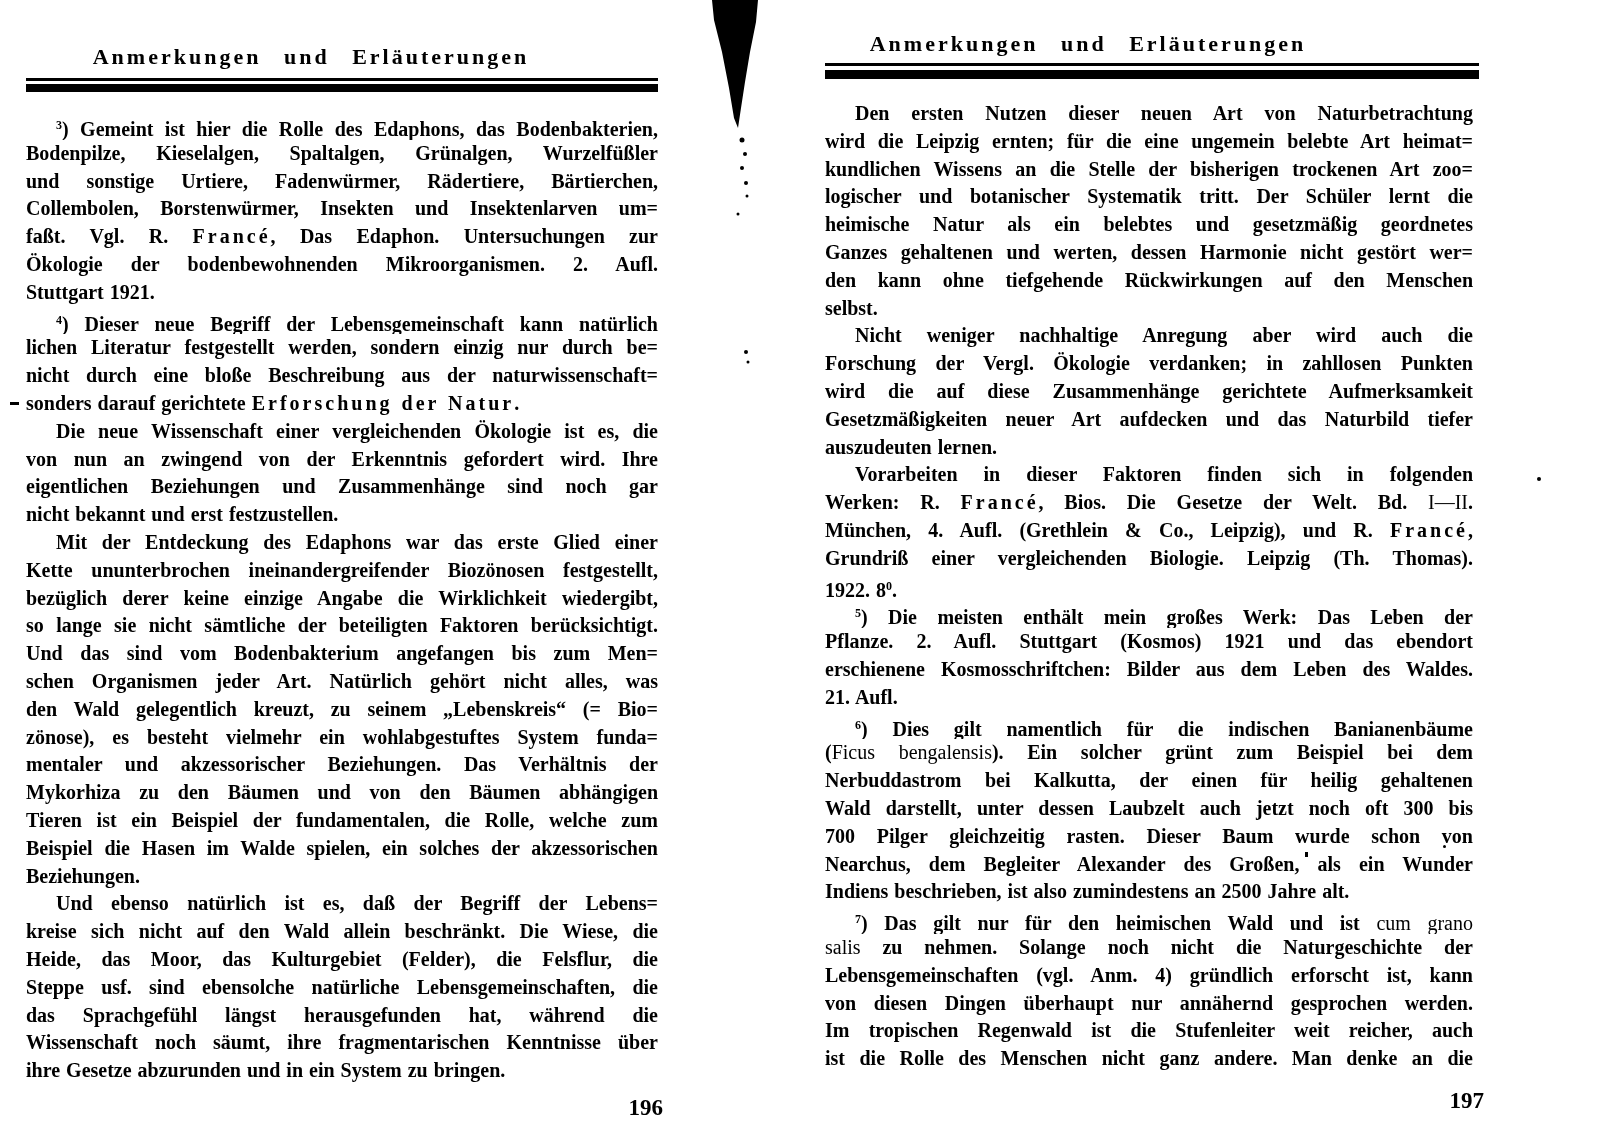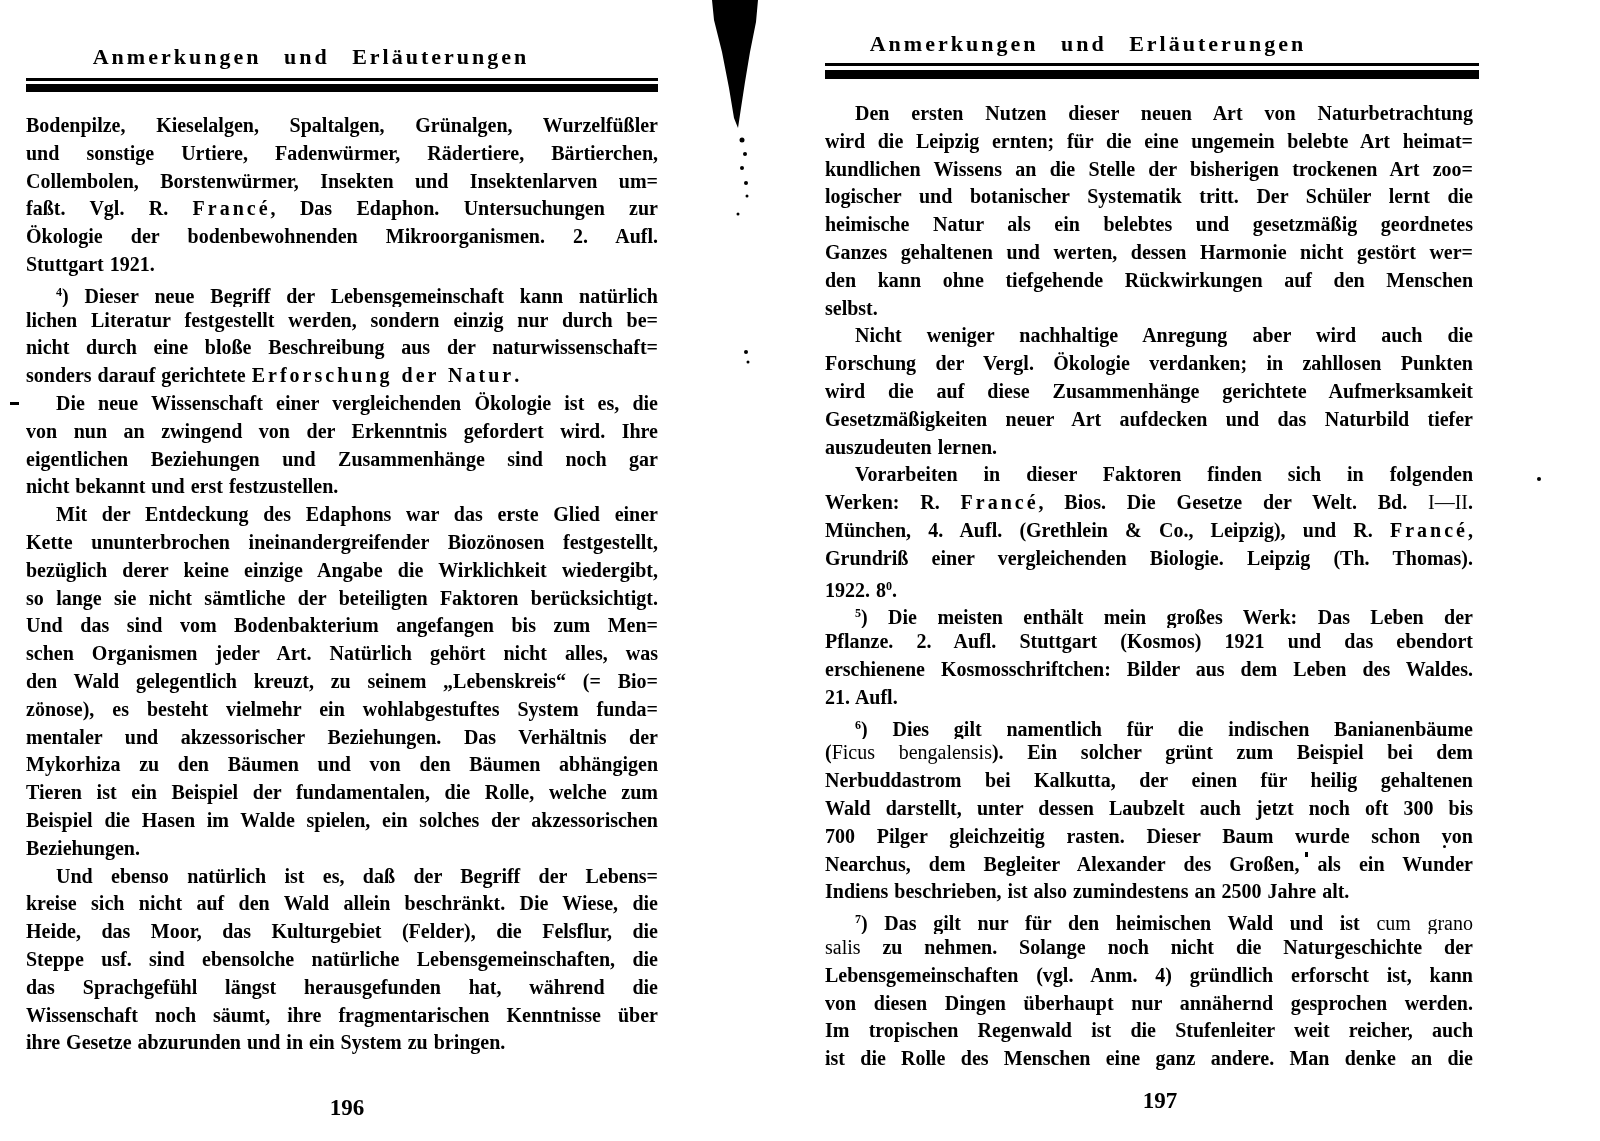--- a/index.html
+++ b/index.html
@@ -34,40 +34,41 @@
     height:27.8px; line-height:27.8px; overflow:hidden;
     text-align:justify; text-align-last:justify; word-spacing:1px;
   }
   .line.flush  { text-align-last:left; }
   .line.indent { text-indent:30px; }
 
   .sup { font-size:12px; vertical-align:7px; letter-spacing:0; }
   .g   { letter-spacing:3px; }
   .ant { font-weight:400; }
 
-  .page-number { position:absolute; width:100%; text-align:center; font-weight:700; font-size:23px; }
+  .page-number { position:absolute; width:100%; text-align:right; font-weight:700; font-size:23px; }
   .page-left  .page-number { top:1095px; transform:translateX(5px);  }
   .page-right .page-number { top:1088px; transform:translateX(11px); }
 
   .gutter-svg { position:absolute; left:698px; top:0; }
 
   .speck { position:absolute; background:#000; }
   .speck.round { border-radius:50%; }
 </style>
 </head>
 <body>
 
 <div>
 
   <section class="page page-left">
     <div class="running-header">Anmerkungen und Erläuterungen</div>
     <div class="rule-thin"></div>
     <div class="rule-thick"></div>
     <div class="page-body">
         <div>
+          <div class="line indent"><span class="sup">3</span>) Gemeint ist hier die Rolle des Edaphons, das Bodenbakterien,</div>
           <div class="line">Bodenpilze, Kieselalgen, Spaltalgen, Grünalgen, Wurzelfüßler</div>
           <div class="line">und sonstige Urtiere, Fadenwürmer, Rädertiere, Bärtierchen,</div>
           <div class="line">Collembolen, Borstenwürmer, Insekten und Insektenlarven um=</div>
           <div class="line">faßt. Vgl. R. <span class="g">Francé</span>, Das Edaphon. Untersuchungen zur</div>
           <div class="line">Ökologie der bodenbewohnenden Mikroorganismen. 2. Aufl.</div>
           <div class="line flush">Stuttgart 1921.</div>
         </div>
         <div>
           <div class="line indent"><span class="sup">4</span>) Dieser neue Begriff der Lebensgemeinschaft kann natürlich</div>
           <div class="line">lichen Literatur festgestellt werden, sondern einzig nur durch be=</div>
@@ -151,21 +152,21 @@
           <div class="line">700 Pilger gleichzeitig rasten. Dieser Baum wurde schon von</div>
           <div class="line">Nearchus, dem Begleiter Alexander des Großen, als ein Wunder</div>
           <div class="line flush">Indiens beschrieben, ist also zumindestens an 2500 Jahre alt.</div>
         </div>
         <div>
           <div class="line indent"><span class="sup">7</span>) Das gilt nur für den heimischen Wald und ist <span class="ant">cum grano</span></div>
           <div class="line"><span class="ant">salis</span> zu nehmen. Solange noch nicht die Naturgeschichte der</div>
           <div class="line">Lebensgemeinschaften (vgl. Anm. 4) gründlich erforscht ist, kann</div>
           <div class="line">von diesen Dingen überhaupt nur annähernd gesprochen werden.</div>
           <div class="line">Im tropischen Regenwald ist die Stufenleiter weit reicher, auch</div>
-          <div class="line">ist die Rolle des Menschen eine ganz andere. Man denke an die</div>
+          <div class="line">ist die Rolle des Menschen nicht ganz andere. Man denke an die</div>
         </div>
       </div>
     <div class="page-number">197</div>
   </section>
 
   <svg class="gutter-svg" width="72" height="380" viewBox="0 0 72 380" aria-hidden="true">
     <path d="M14,0 L60,0 L58,22 L52,52 L47,82 L43,108 L40,128 L36,118 L31,88 L24,52 L16,20 Z" fill="#000"></path>
     <circle cx="44" cy="140" r="2.5" fill="#000"></circle>
     <circle cx="47" cy="154" r="2" fill="#000"></circle>
     <circle cx="44" cy="168" r="2" fill="#000"></circle>

